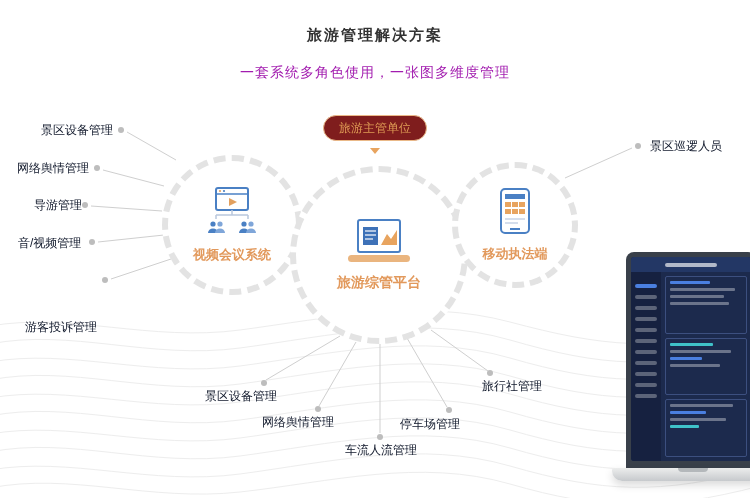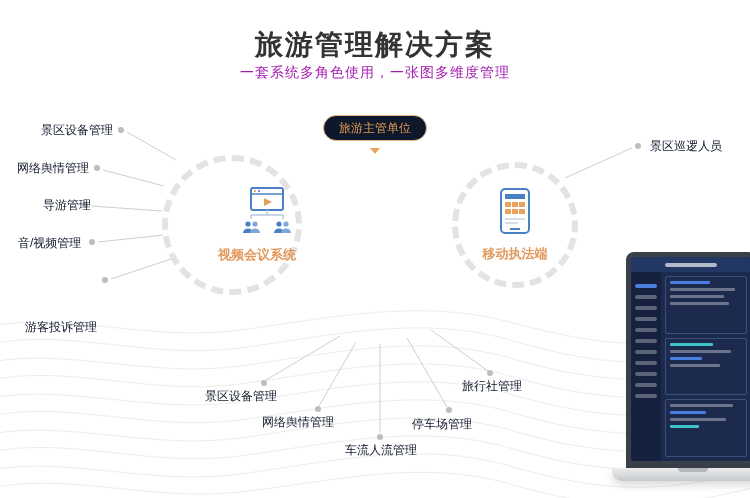--- a/index.html
+++ b/index.html
@@ -5,39 +5,39 @@
   * { box-sizing: border-box; }
   html,body { margin:0; padding:0; }
   body { font-family:"Liberation Sans", sans-serif; background:#fff; }
   .canvas { position:relative; width:750px; height:498px; overflow:hidden; background:#fff; }
 
   
   .waves { position:absolute; left:0; top:268px; z-index:0; }
 
   
   .title { position:absolute; top:26px; left:0; right:0; margin:0; text-align:center;
-           font-size:28px; font-weight:bold; color:#333; letter-spacing:2px; z-index:3; }
+           font-size:15px; font-weight:bold; color:#333; letter-spacing:2px; z-index:3; }
   .subtitle { position:absolute; top:64px; left:0; right:0; text-align:center;
               font-size:14px; color:#a21caf; letter-spacing:1px; z-index:3; }
 
   
   .badge { position:absolute; top:115px; left:50%; transform:translateX(-50%);
            border:1px solid #eab988; color:#df9c55; font-size:12px; line-height:1;
-           padding:6px 15px; border-radius:14px; background:#0f172a; z-index:5; white-space:nowrap; }
+           padding:6px 15px; border-radius:14px; background:#7f1d1d; z-index:5; white-space:nowrap; }
   .badge-arrow { position:absolute; top:148px; left:50%; transform:translateX(-50%);
                  width:0; height:0; border-left:5px solid transparent; border-right:5px solid transparent;
                  border-top:6px solid #e8a45f; z-index:5; }
 
   
   .overlay { position:absolute; left:0; top:0; z-index:1; }
 
   
   .circle { position:absolute; border:6px dashed #e3e3e3; border-radius:50%; background:#fff;
             display:flex; flex-direction:column; align-items:center; justify-content:center; z-index:2; }
-  .c-left   { left:162px; top:155px; width:140px; height:140px;align-items:flex-end; }
+  .c-left   { left:162px; top:155px; width:140px; height:140px; }
   .c-center { left:290px; top:166px; width:178px; height:178px; }
   .c-right  { left:452px; top:162px; width:126px; height:126px; }
   .circle .label { color:#e2995c; font-weight:bold; margin-top:9px; white-space:nowrap; }
   .c-left .label  { font-size:13px; }
   .c-center .label{ font-size:14px; }
   .c-right .label { font-size:13px; }
 
   
   .side-label { position:absolute; font-size:12px; line-height:12px; color:#0f172a;
                 z-index:3; white-space:nowrap; }
@@ -134,20 +134,34 @@
       <circle cx="17" cy="37" r="2.6" fill="#7fa6d9"></circle>
       <path d="M12,46 a5,4.5 0 0 1 10,0 z" fill="#7fa6d9"></path>
       <circle cx="41" cy="37" r="2.6" fill="#4a80c4"></circle>
       <path d="M36,46 a5,4.5 0 0 1 10,0 z" fill="#4a80c4"></path>
       <circle cx="48" cy="37" r="2.6" fill="#7fa6d9"></circle>
       <path d="M43,46 a5,4.5 0 0 1 10,0 z" fill="#7fa6d9"></path>
     </svg>
     <div class="label">视频会议系统</div>
   </div>
 
+  <div class="circle c-center">
+    <svg width="66" height="46" viewBox="0 0 66 46">
+      <rect x="12" y="1" width="42" height="32" rx="2" fill="#fff" stroke="#4a80c4" stroke-width="2"></rect>
+      <rect x="17" y="8" width="15" height="18" fill="#3e72b8"></rect>
+      <g stroke="#fff" stroke-width="1.2">
+        <line x1="19" y1="12" x2="30" y2="12"></line>
+        <line x1="19" y1="16" x2="30" y2="16"></line>
+        <line x1="19" y1="20" x2="27" y2="20"></line>
+      </g>
+      <path d="M35,26 L41,15 L45,20 L51,11 L51,26 Z" fill="#e8a45f"></path>
+      <rect x="2" y="36" width="62" height="7" rx="3.5" fill="#eab57f"></rect>
+    </svg>
+    <div class="label">旅游综管平台</div>
+  </div>
 
   <div class="circle c-right">
     <svg width="34" height="48" viewBox="0 0 34 48">
       <rect x="3" y="1" width="28" height="44" rx="4" fill="#fff" stroke="#4a80c4" stroke-width="2"></rect>
       <rect x="7" y="6" width="20" height="5" fill="#4a80c4"></rect>
       <g fill="#e8a45f">
         <rect x="7" y="14" width="6" height="5"></rect>
         <rect x="14" y="14" width="6" height="5"></rect>
         <rect x="21" y="14" width="6" height="5"></rect>
         <rect x="7" y="21" width="6" height="5"></rect>
@@ -156,31 +170,31 @@
       </g>
       <line x1="7" y1="31" x2="27" y2="31" stroke="#c7d3e6" stroke-width="1.5"></line>
       <line x1="7" y1="35" x2="20" y2="35" stroke="#c7d3e6" stroke-width="1.5"></line>
       <line x1="12" y1="41" x2="22" y2="41" stroke="#4a80c4" stroke-width="2"></line>
     </svg>
     <div class="label">移动执法端</div>
   </div>
 
   <div class="side-label" style="left:41px; top:124px;">景区设备管理</div>
   <div class="side-label" style="left:17px; top:162px;">网络舆情管理</div>
-  <div class="side-label" style="left:43px; top:199px;font-family:Liberation Serif, serif;">导游管理</div>
+  <div class="side-label" style="left:34px; top:199px;font-family:Liberation Serif, serif;">导游管理</div>
   <div class="side-label" style="left:18px; top:237px;">音/视频管理</div>
   <div class="side-label" style="left:25px; top:275px;margin-top:46px;">游客投诉管理</div>
 
   <div class="side-label" style="left:650px; top:140px;text-align:center;">景区巡逻人员</div>
 
   <div class="side-label" style="left:205px; top:390px;">景区设备管理</div>
   <div class="side-label" style="left:262px; top:416px;">网络舆情管理</div>
   <div class="side-label" style="left:345px; top:444px;">车流人流管理</div>
-  <div class="side-label" style="left:412px; top:418px;text-align:center;">停车场管理</div>
-  <div class="side-label" style="left:462px; top:380px;">旅行社管理</div>
+  <div class="side-label" style="left:400px; top:418px;text-align:center;">停车场管理</div>
+  <div class="side-label" style="left:482px; top:380px;">旅行社管理</div>
 
   <div class="laptop">
     <div class="laptop-screen">
       <div class="screen-inner">
         <div class="scr-header">
             <div class="hbar"></div>
           </div>
         <div class="scr-body">
           <div class="scr-side">
             <div class="mi active"></div>

